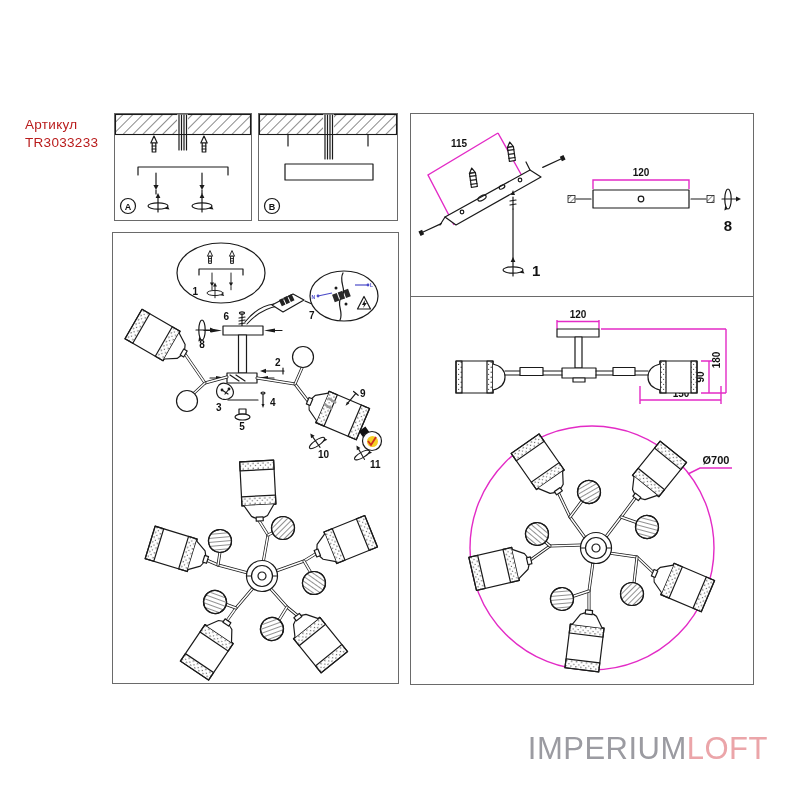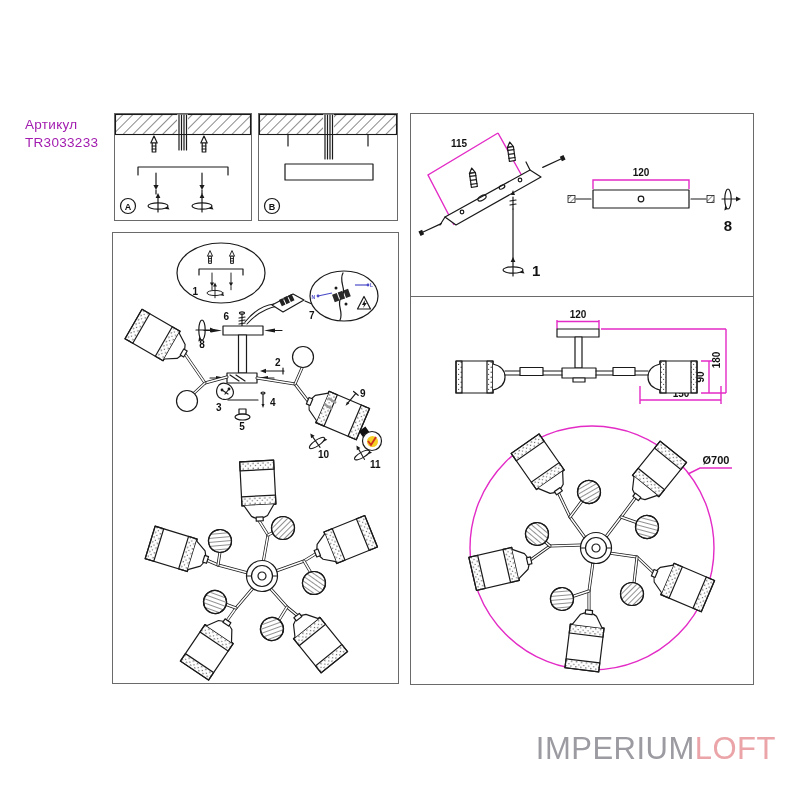--- a/index.html
+++ b/index.html
@@ -14,23 +14,23 @@
   .mag{fill:none;stroke:#e32bc6;stroke-width:1.4;stroke-linejoin:miter;stroke-linecap:butt}
   .dblo{fill:none;stroke:#1a1a1a;stroke-width:3;stroke-linecap:round;stroke-linejoin:round}
   .dbli{fill:none;stroke:#fff;stroke-width:1.5;stroke-linecap:round;stroke-linejoin:round}
   .wire{fill:none;stroke:#1a1a1a;stroke-width:1.1;stroke-linecap:round}
   .blu{stroke:#4a4ac8;stroke-width:1.2;fill:none}
   text.num{font:bold 10px "Liberation Sans",sans-serif;fill:#111}
   text.numL{font:bold 15px "Liberation Sans",sans-serif;fill:#111}
   text.dim{font:bold 10px "Liberation Sans",sans-serif;fill:#111}
   text.badge{font:bold 9px "Liberation Sans",sans-serif;fill:#111}
   text.wlbl{font:bold 5px "Liberation Sans",sans-serif;fill:#4a4ac8}
-  #article{position:absolute;left:25px;top:116px;font-size:13.5px;color:#a21caf;
+  #article{position:absolute;left:25px;top:116px;font-size:13.5px;color:#b91c1c;
            letter-spacing:.3px;line-height:1.35}
-  #logo{position:absolute;top:731px;right:24px;font-size:31px;letter-spacing:.5px;white-space:nowrap}
+  #logo{position:absolute;top:731px;right:32px;font-size:31px;letter-spacing:.5px;white-space:nowrap}
   #logo .g{color:#9b9ba1}
   #logo .p{color:#eba5a9}
 </style>
 </head>
 <body>
 
 <div class="sheet">
 
   <svg width="0" height="0" style="position:absolute">
     <defs>

